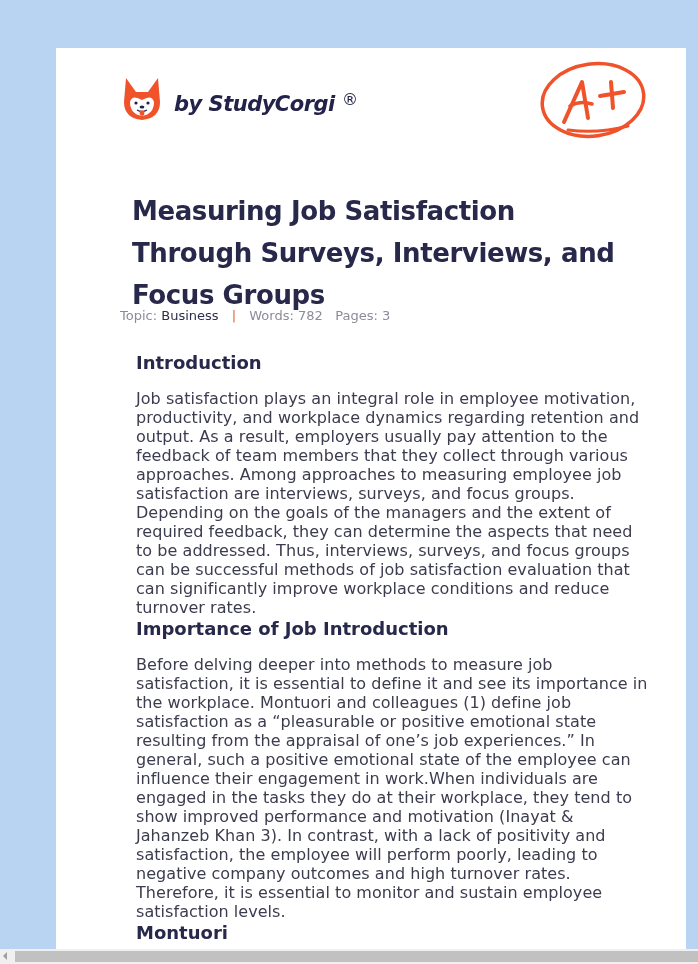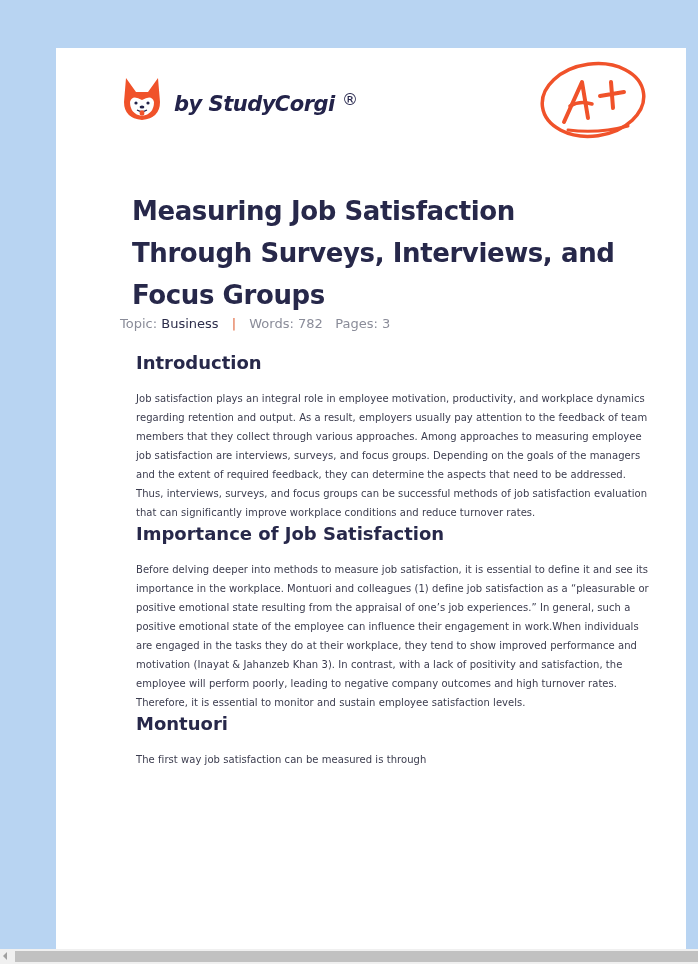--- a/index.html
+++ b/index.html
@@ -23,34 +23,34 @@
     position: absolute; left: 286px; top: 42px; font-size: 16px; color: #23234a;
     font-family: "DejaVu Sans", sans-serif;
   }
   .grade { position: absolute; left: 482px; top: 12px; }
   .title {
     position: absolute; left: 64px; top: 130px; width: 500px; margin: 12px;
     font-family: "DejaVu Sans", sans-serif; font-weight: bold; font-size: 26px;
     line-height: 42px; color: #27284a; letter-spacing: -0.4px;
   }
   .meta {
-    position: absolute; left: 64px; top: 268px; font-size: 13px; color: #8a8c99;
+    position: absolute; left: 64px; top: 260px; font-size: 13px; color: #8a8c99;
     font-family: "DejaVu Sans", sans-serif;
   }
   .meta .val { color: #2c2d4a; }
   .meta .sep { color: #e0643a; margin: 0 9px 0 9px; }
   .content {
     position: absolute; left: 80px; top: 304px; width: 514px;
     font-family: "DejaVu Sans", sans-serif; color: #3b3c4e;
   }
   .content h2 {
     font-size: 18px; font-weight: bold; color: #27284a; margin: 0; line-height: 22px;
   }
   .content p {
-    font-size: 10px; line-height: 19px; margin: 0; letter-spacing: 0.05px;
+    font-size: 16px; line-height: 19px; margin: 0; letter-spacing: 0.05px;
   }
   .h-intro { margin-top: 0 !important; }
   .p-gap { margin-top: 15px !important; }
   .h-gap { margin-top: 1px !important; }
   .scrollbar {
     position: absolute; left: 0; top: 949px; width: 698px; height: 15px; background: #f0f0f0;
   }
   .scroll-arrow {
     position: absolute; left: 3px; top: 3px; width: 0; height: 0;
     border-top: 4px solid transparent; border-bottom: 4px solid transparent; border-right: 4px solid #a0a0a0;
@@ -96,21 +96,21 @@
     <span>Words:</span>
     <span>782</span>
     &nbsp;
     <span>Pages:</span>
     <span>3</span>
   </div>
 
   <div class="content">
     <h2 class="h-intro">Introduction</h2>
     <p class="p-gap">Job satisfaction plays an integral role in employee motivation, productivity, and workplace dynamics regarding retention and output. As a result, employers usually pay attention to the feedback of team members that they collect through various approaches. Among approaches to measuring employee job satisfaction are interviews, surveys, and focus groups. Depending on the goals of the managers and the extent of required feedback, they can determine the aspects that need to be addressed. Thus, interviews, surveys, and focus groups can be successful methods of job satisfaction evaluation that can significantly improve workplace conditions and reduce turnover rates.</p>
-    <h2 class="h-gap">Importance of Job Satisfaction</h2>
+    <h2 class="h-gap">Importance of Job Introduction</h2>
     <p class="p-gap">Before delving deeper into methods to measure job satisfaction, it is essential to define it and see its importance in the workplace. Montuori and colleagues (1) define job satisfaction as a “pleasurable or positive emotional state resulting from the appraisal of one’s job experiences.” In general, such a positive emotional state of the employee can influence their engagement in work.When individuals are engaged in the tasks they do at their workplace, they tend to show improved performance and motivation (Inayat &amp; Jahanzeb Khan 3). In contrast, with a lack of positivity and satisfaction, the employee will perform poorly, leading to negative company outcomes and high turnover rates. Therefore, it is essential to monitor and sustain employee satisfaction levels.</p>
     <h2 class="h-gap">Montuori</h2>
     <p class="p-gap">The first way job satisfaction can be measured is through</p>
   </div>
 </div>
 
 <div class="scrollbar">
   <div class="scroll-arrow"></div>
   <div class="scroll-thumb"></div>
 </div>

